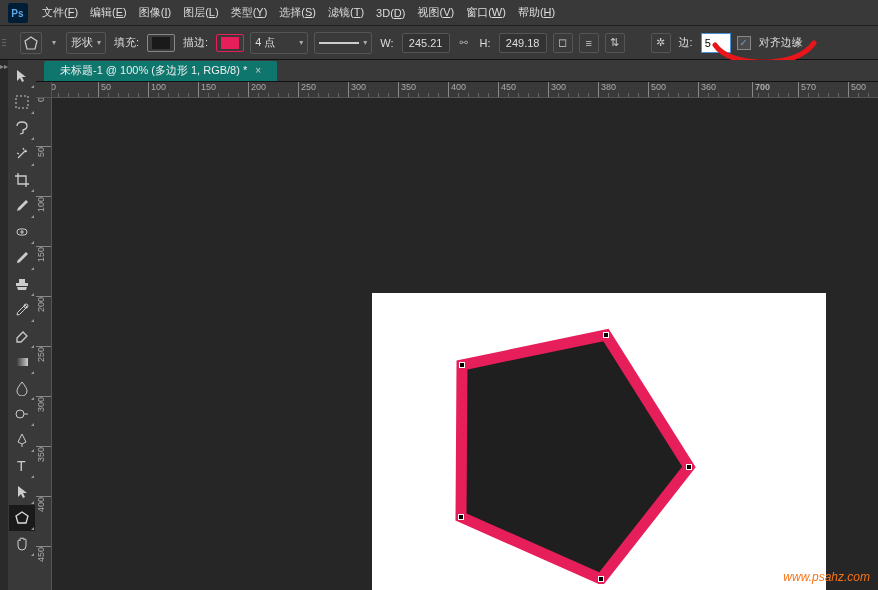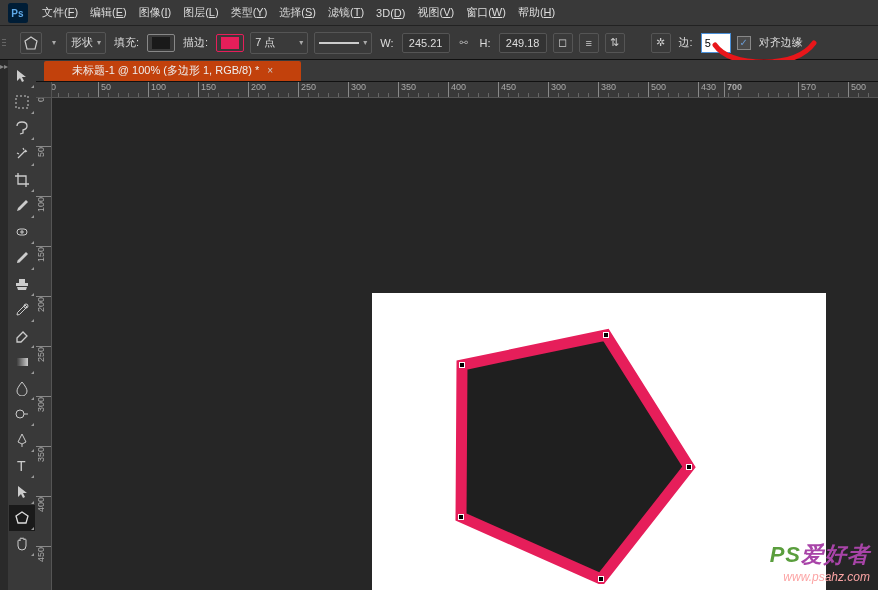--- a/index.html
+++ b/index.html
@@ -27,38 +27,38 @@
 .checkbox{width:14px;height:14px;border:1px solid #888;background:#4a4a4a;display:inline-flex;align-items:center;justify-content:center;font-size:10px;color:#6b9bd4}
 .annotation{position:absolute;left:712px;top:40px;width:105px;height:28px;pointer-events:none}
 .workspace{position:absolute;left:0;top:60px;right:0;bottom:0;display:flex}
 .toolbar-left-strip{width:8px;background:#2a2a2a}
 .toolbox{width:28px;background:#393939;display:flex;flex-direction:column;align-items:center;padding-top:3px;gap:0}
 .tool{width:26px;height:26px;display:flex;align-items:center;justify-content:center;color:#ccc;position:relative;cursor:pointer}
 .tool.active{background:#1a1a1a}
 .tool-corner{position:absolute;right:1px;bottom:1px;width:0;height:0;border-right:3px solid #999;border-top:3px solid transparent}
 .canvas-area{flex:1;display:flex;flex-direction:column;background:#262626;position:relative}
 .tab-strip{height:22px;background:#393939;display:flex;align-items:center;padding-left:8px;border-bottom:1px solid #111}
-.doc-tab{height:20px;background:#c2410c;padding:0 28px;display:flex;align-items:center;gap:8px;color:#eee;font-size:11px;border-radius:2px 2px 0 0}
+.doc-tab{height:20px;background:#0f766e;padding:0 16px;display:flex;align-items:center;gap:8px;color:#eee;font-size:11px;border-radius:2px 2px 0 0}
 .tab-close{color:#ccc;font-size:10px;cursor:pointer}
 .ruler-corner{position:absolute;left:0;top:22px;width:16px;height:16px;background:#393939;border-right:1px solid #555;border-bottom:1px solid #555}
 .ruler-h{position:absolute;left:16px;top:22px;right:0;height:16px;background:#393939;border-bottom:1px solid #555;overflow:hidden}
 .ruler-h-inner{position:relative;height:100%}
 .ruler-major{position:absolute;top:0;height:100%;border-left:1px solid #888;font-size:9px;color:#aaa;padding-left:2px;line-height:10px}
 .ruler-minor{position:absolute;bottom:0;height:4px;border-left:1px solid #666}
 .ruler-v{position:absolute;left:0;top:38px;bottom:0;width:16px;background:#393939;border-right:1px solid #555;overflow:hidden}
 .ruler-v-major{position:absolute;left:0;width:100%;border-top:1px solid #888;font-size:9px;color:#aaa}
 .ruler-v-major span{display:block;writing-mode:vertical-lr;transform:rotate(180deg);padding-top:2px}
 .canvas-viewport{position:absolute;left:16px;top:38px;right:0;bottom:0;background:#262626;overflow:hidden}
 .artboard{position:absolute;left:320px;top:195px;width:454px;height:300px;background:#fff}
 .pentagon-wrap{position:absolute;left:79px;top:34px;width:253px;height:257px}
 .handle{position:absolute;width:6px;height:6px;background:#000;border:1px solid #fff}
 .watermark{position:absolute;right:8px;bottom:6px;text-align:right;font-style:italic}
 .watermark .big{font-size:22px;color:#a844a8;font-weight:bold;letter-spacing:1px}
 .watermark .big .ps{color:#5a9e3d}
-.watermark .url{font-size:12px;color:#fca5a5}
+.watermark .url{font-size:12px;color:#f97316}
 </style>
 </head>
 <body>
 
 <div class="menubar">
   <div class="ps-logo">
     <svg viewBox="0 0 24 24">
         <rect width="24" height="24" rx="3" fill="#001d36"></rect>
         <text x="4" y="17" font-size="12" font-weight="bold" fill="#5fa9e8">Ps</text>
       </svg>
@@ -94,21 +94,21 @@
     </div>
   <span class="label">填充:</span>
   <div class="swatch">
       <div class="swatch-inner" style="background:#1a1a1a"></div>
     </div>
   <span class="label">描边:</span>
   <div class="swatch" style="border-color:#e61e5a">
       <div class="swatch-inner" style="background:#e61e5a"></div>
     </div>
   <div class="combo">
-      <span>7 点</span>
+      <span>4 点</span>
       <span class="arrow" style="margin-left:20px">▾</span>
     </div>
   <div class="combo">
       <div class="stroke-line"></div>
       <span class="arrow">▾</span>
     </div>
   <span class="label">W:</span>
   <input class="num-input" value="245.21" style="">
   <div class="link-icon">⚯</div>
   <span class="label">H:</span>
@@ -326,26 +326,26 @@
           <div class="ruler-major" style="left: 546px;">380</div>
           <div class="ruler-minor" style="left: 556px;"></div>
           <div class="ruler-minor" style="left: 566px;"></div>
           <div class="ruler-minor" style="left: 576px;"></div>
           <div class="ruler-minor" style="left: 586px;"></div>
           <div class="ruler-major" style="left: 596px;">500</div>
           <div class="ruler-minor" style="left: 606px;"></div>
           <div class="ruler-minor" style="left: 616px;"></div>
           <div class="ruler-minor" style="left: 626px;"></div>
           <div class="ruler-minor" style="left: 636px;"></div>
-          <div class="ruler-major" style="left: 646px;">430</div>
+          <div class="ruler-major" style="left: 646px;">360</div>
           <div class="ruler-minor" style="left: 656px;"></div>
           <div class="ruler-minor" style="left: 666px;"></div>
           <div class="ruler-minor" style="left: 676px;"></div>
           <div class="ruler-minor" style="left: 686px;"></div>
-          <div class="ruler-major" style="left: 672px; font-weight: bold;">700</div>
+          <div class="ruler-major" style="left: 700px; font-weight: bold;">700</div>
           <div class="ruler-minor" style="left: 706px;"></div>
           <div class="ruler-minor" style="left: 716px;"></div>
           <div class="ruler-minor" style="left: 726px;"></div>
           <div class="ruler-minor" style="left: 736px;"></div>
           <div class="ruler-major" style="left: 746px;">570</div>
           <div class="ruler-minor" style="left: 756px;"></div>
           <div class="ruler-minor" style="left: 766px;"></div>
           <div class="ruler-minor" style="left: 776px;"></div>
           <div class="ruler-minor" style="left: 786px;"></div>
           <div class="ruler-major" style="left: 796px;">500</div>
@@ -396,15 +396,14 @@
           <div class="handle" style="left:147px;top:249px"></div>
           <div class="handle" style="left:7px;top:187px"></div>
           <div class="handle" style="left:8px;top:35px"></div>
         </div>
       </div>
     </div>
   </div>
 </div>
 
 <div class="watermark">
-  <div class="big"><span class="ps">PS</span><span>爱好者</span></div>
   <div class="url">www.psahz.com</div>
 </div>
 
 </body></html>

